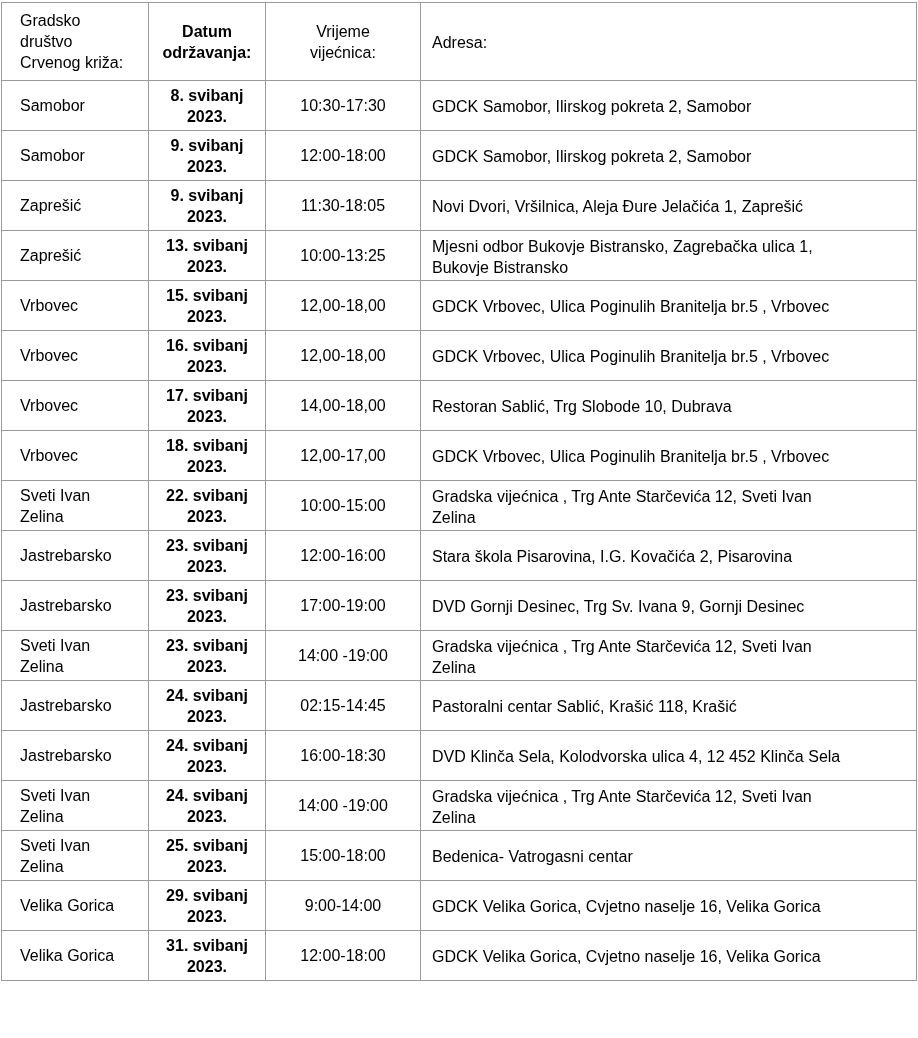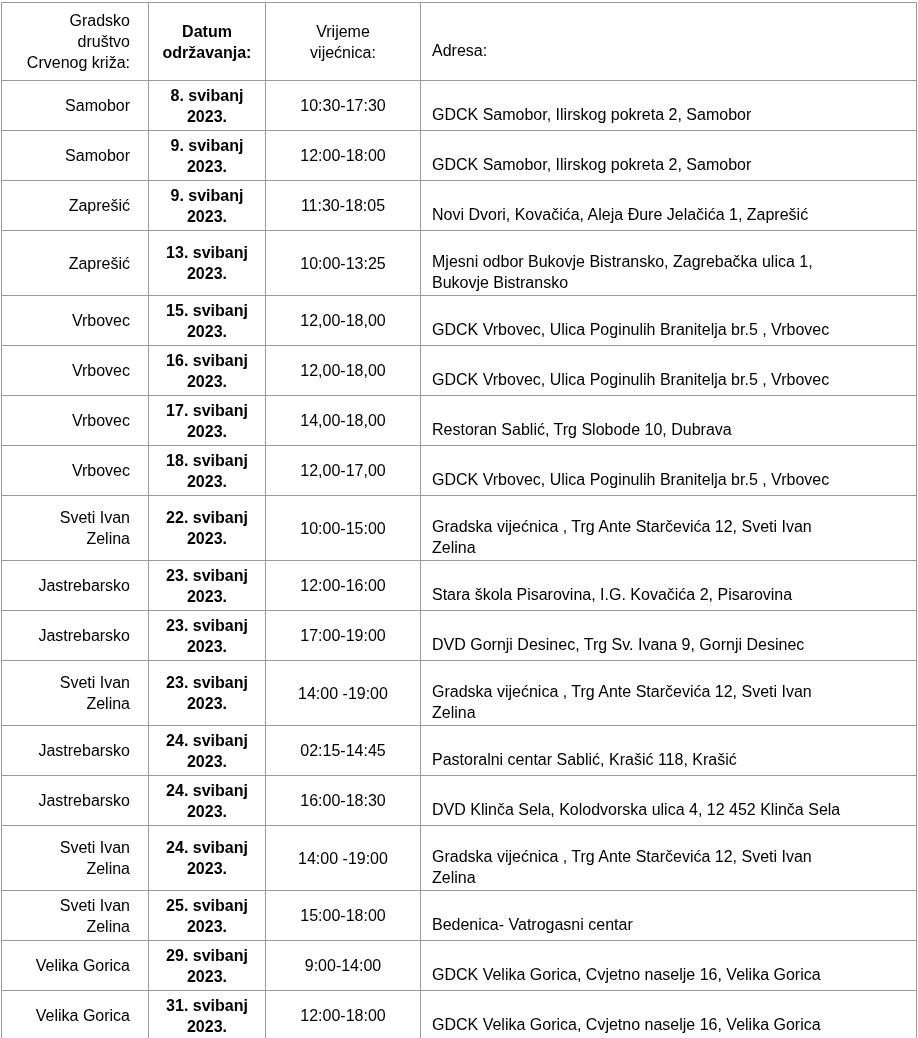--- a/index.html
+++ b/index.html
@@ -25,24 +25,24 @@
     vertical-align: middle;
     line-height: 21px;
     overflow: hidden;
   }
   thead tr { height: 78px; }
   tbody tr { height: 50px; }
   col.c1 { width: 147px; }
   col.c2 { width: 117px; }
   col.c3 { width: 155px; }
   col.c4 { width: 496px; }
-  .cell-city { text-align: right; padding: 2px 18px; }
+  .cell-city { text-align: left; padding: 2px 18px; }
   .cell-date { text-align: center; padding: 2px 12px; font-weight: bold; }
   .cell-time { text-align: center; padding: 2px 20px; }
-  .cell-addr { text-align: left;   padding: 20px 68px 2px 11px; }
+  .cell-addr { text-align: left;   padding: 4px 68px 2px 11px; }
 </style>
 </head>
 <body>
 
 <table class="schedule">
   <colgroup>
     <col class="c1">
     <col class="c2">
     <col class="c3">
     <col class="c4">
@@ -67,21 +67,21 @@
     <td class="cell-city">Samobor</td>
     <td class="cell-date">9. svibanj 2023.</td>
     <td class="cell-time">12:00-18:00</td>
     <td class="cell-addr">GDCK Samobor, Ilirskog pokreta 2, Samobor</td>
   </tr>
 
   <tr>
     <td class="cell-city">Zaprešić</td>
     <td class="cell-date">9. svibanj 2023.</td>
     <td class="cell-time">11:30-18:05</td>
-    <td class="cell-addr">Novi Dvori, Kovačića, Aleja Đure Jelačića 1, Zaprešić</td>
+    <td class="cell-addr">Novi Dvori, Vršilnica, Aleja Đure Jelačića 1, Zaprešić</td>
   </tr>
 
   <tr>
     <td class="cell-city">Zaprešić</td>
     <td class="cell-date">13. svibanj 2023.</td>
     <td class="cell-time">10:00-13:25</td>
     <td class="cell-addr">Mjesni odbor Bukovje Bistransko, Zagrebačka ulica 1, Bukovje Bistransko</td>
   </tr>
 
   <tr>

